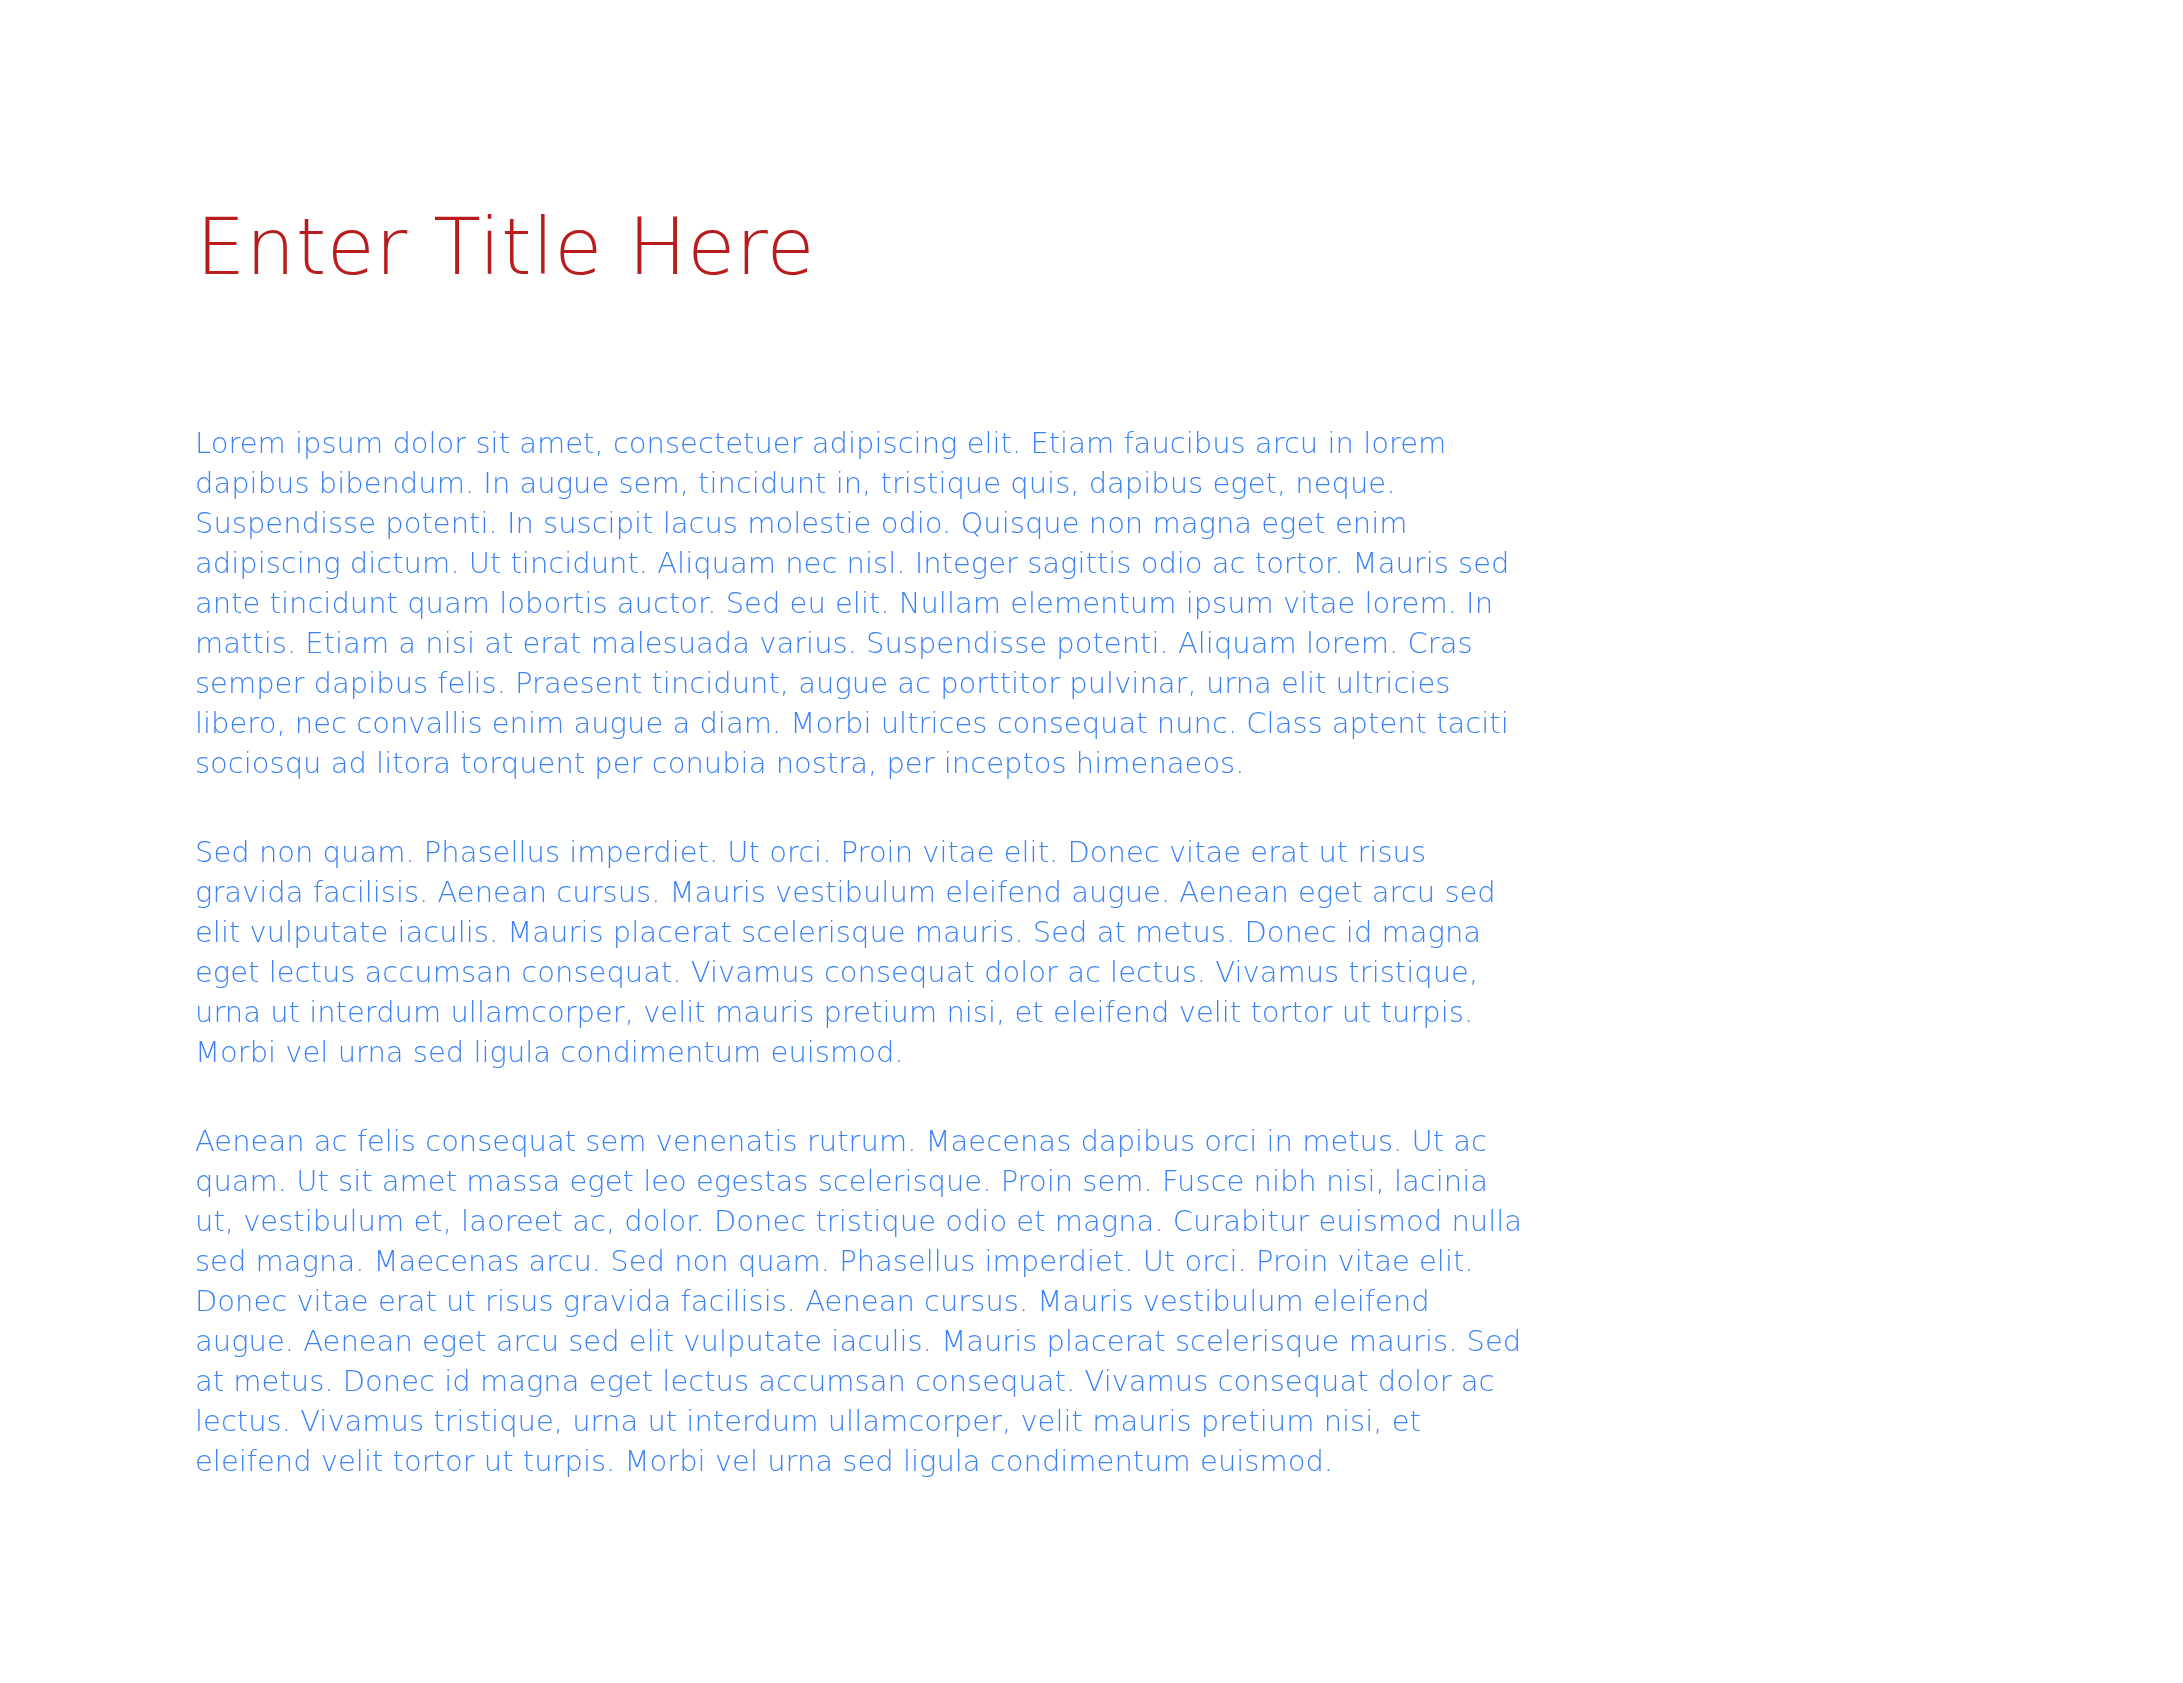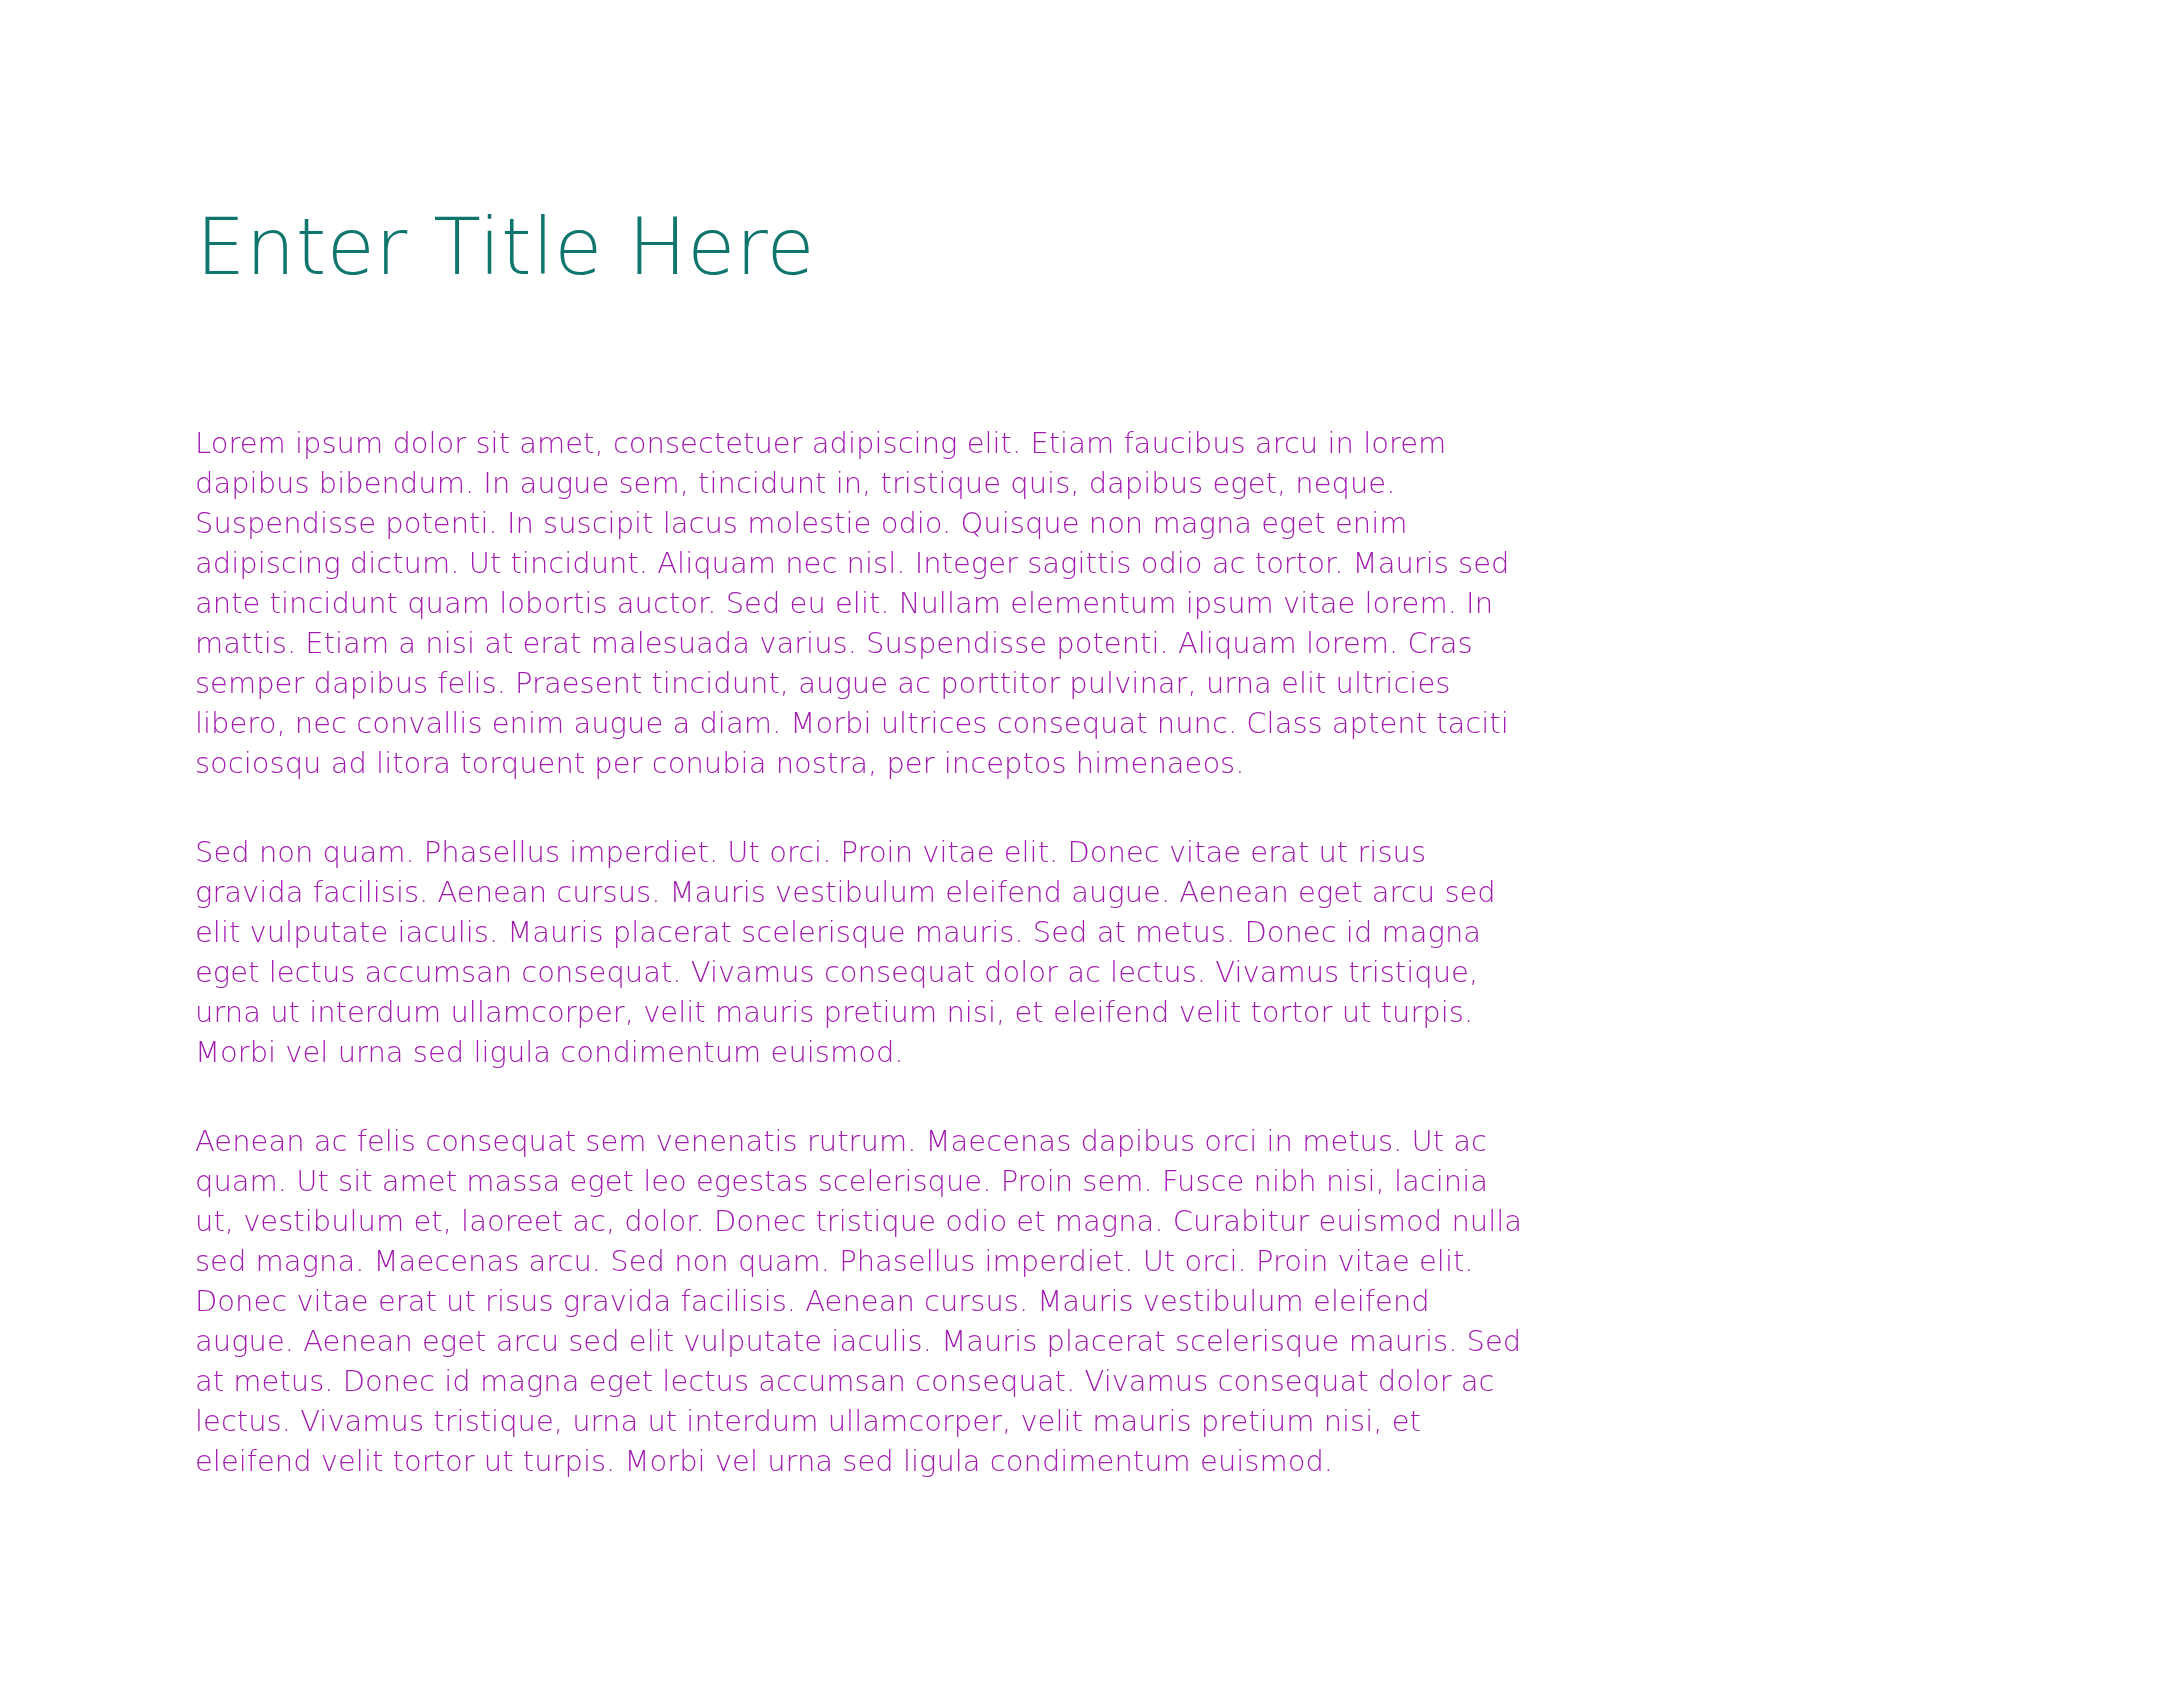--- a/index.html
+++ b/index.html
@@ -17,33 +17,33 @@
   }
   .doc-title {
     position: absolute;
     left: 196px;
     top: 208px;
     margin: 0;
     font-size: 78px;
     font-weight: 200;
     line-height: 78px;
     letter-spacing: 0.5px;
-    color: #0f766e;
+    color: #b91c1c;
     white-space: nowrap;
     -webkit-text-stroke: 0;
   }
   .doc-body {
     position: absolute;
     left: 195px;
     top: 423px;
     width: 1331px;
     font-size: 29px;
     font-weight: 200;
     line-height: 40px;
-    color: #a21caf;
+    color: #3b82f6;
     text-align: left;
   }
   .doc-body p {
     margin: 0 0 49px 0;
     padding: 0;
   }
   .doc-body p:last-child {
     margin-bottom: 16px;
   }
 </style>

